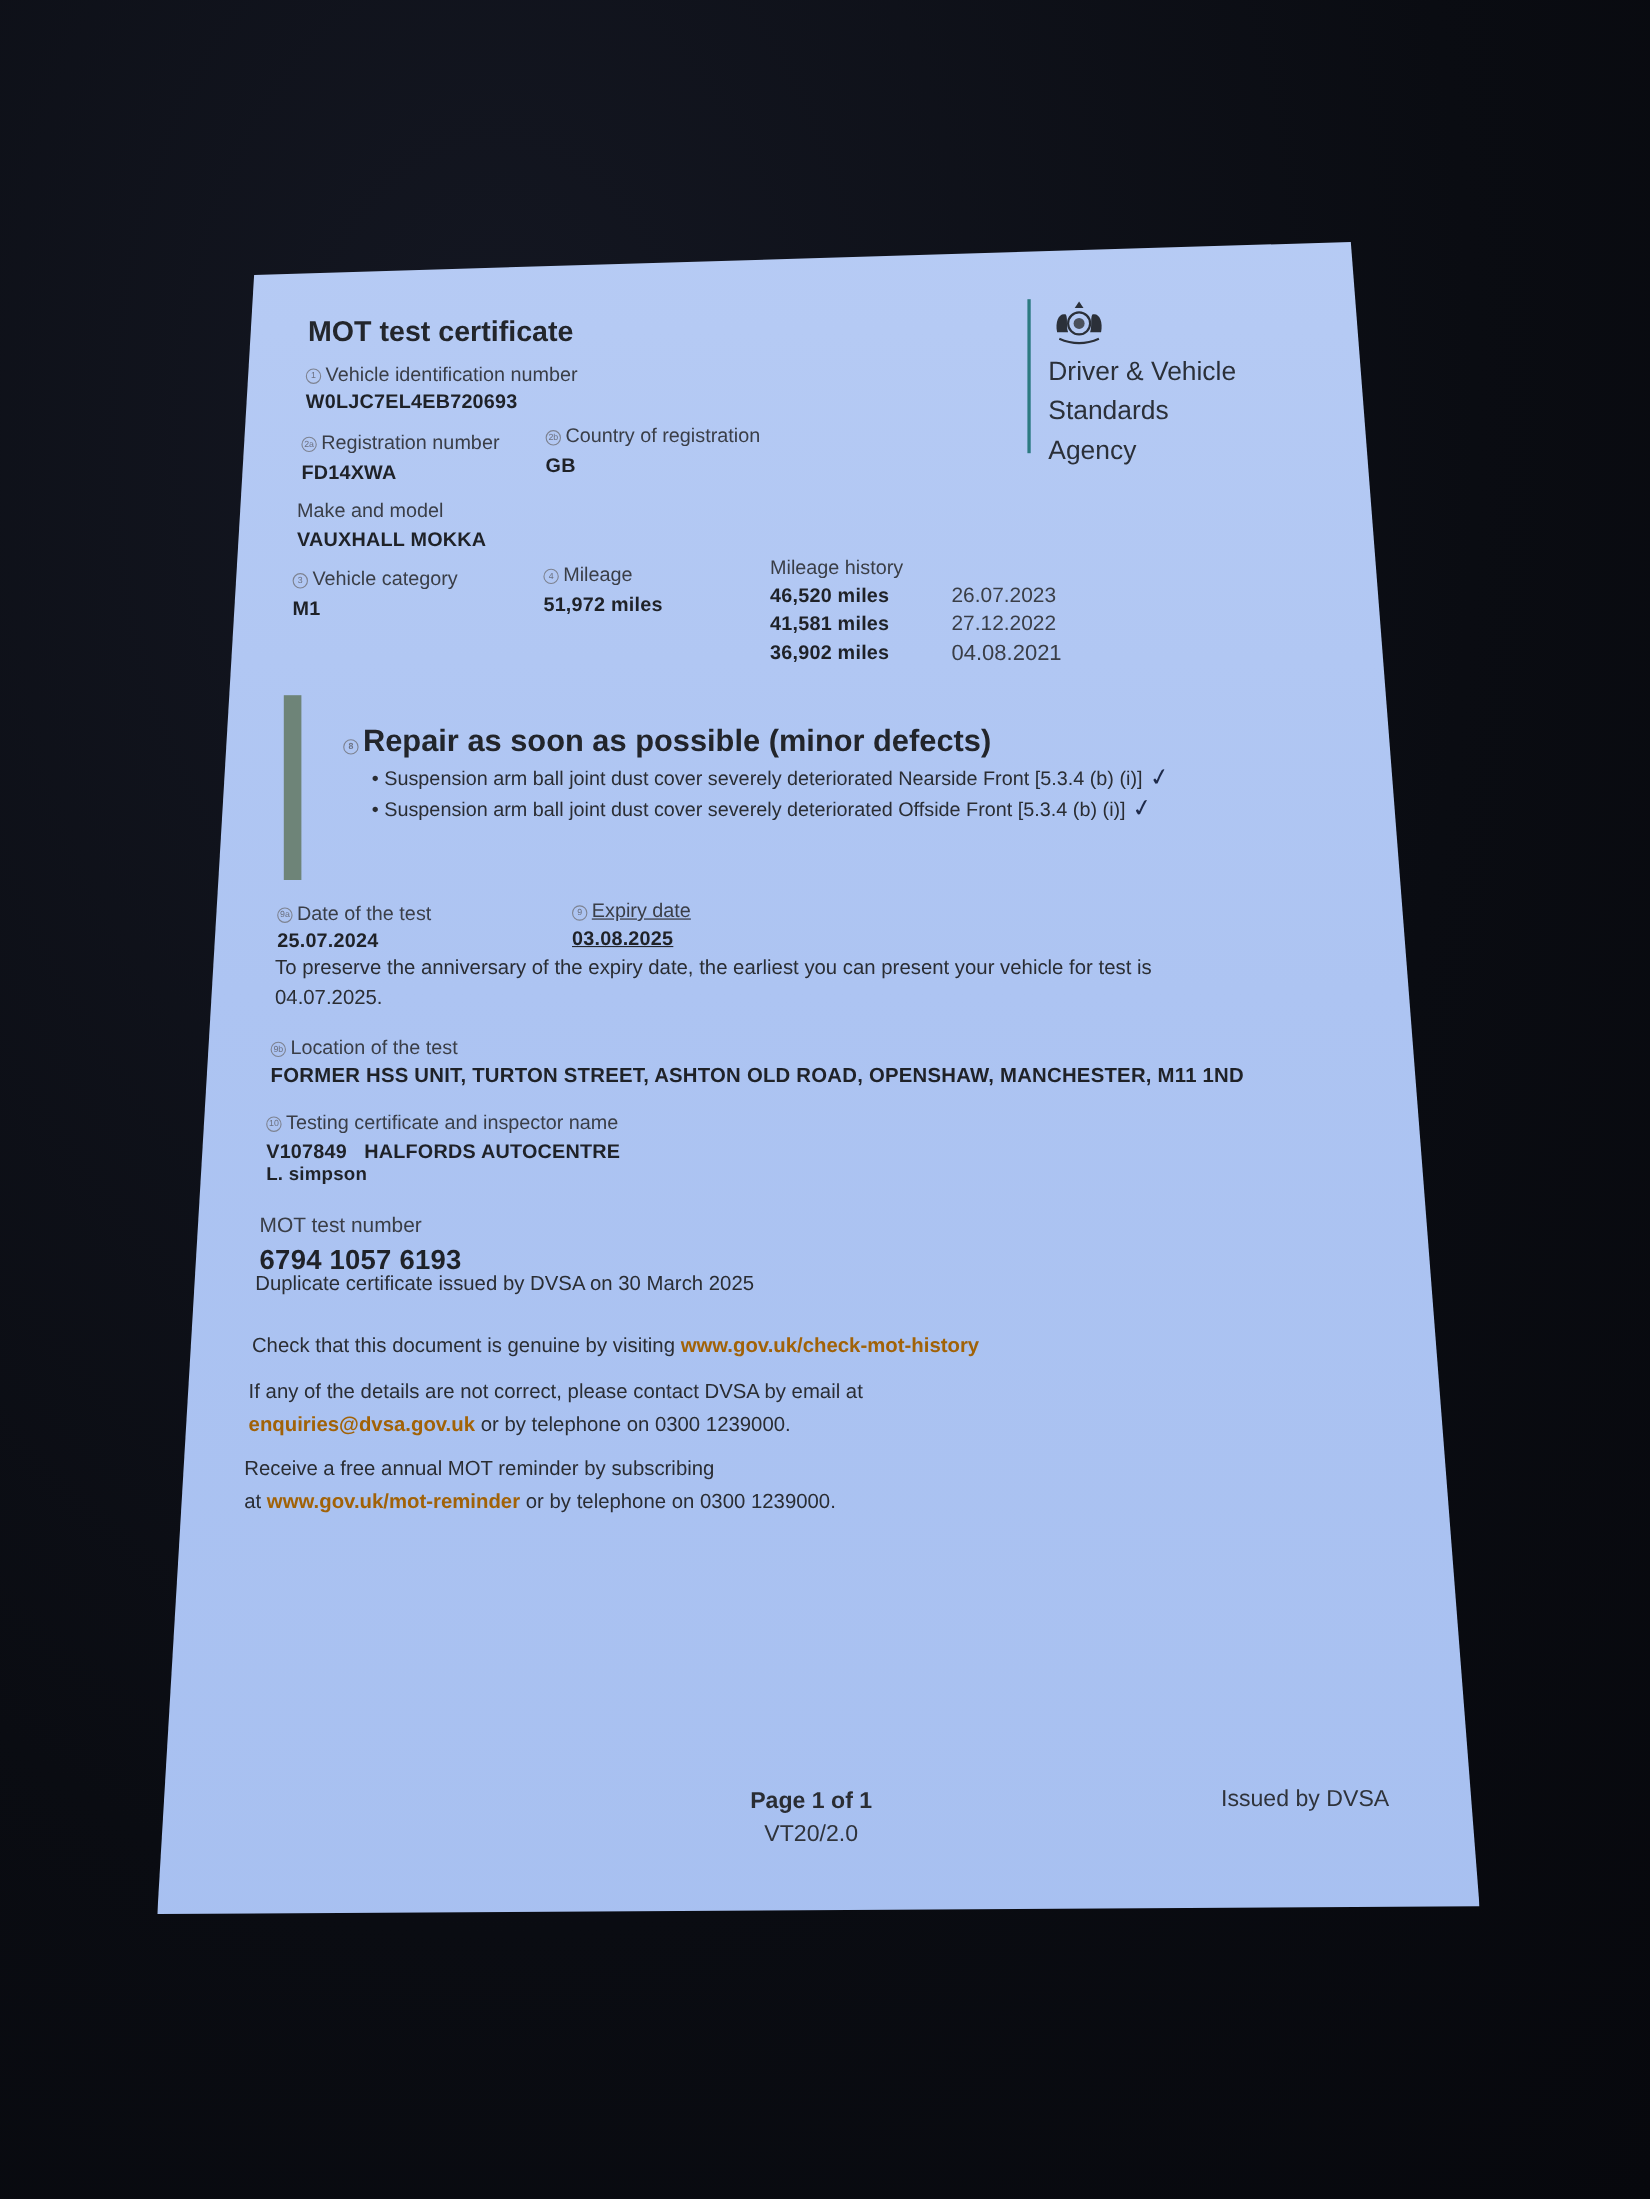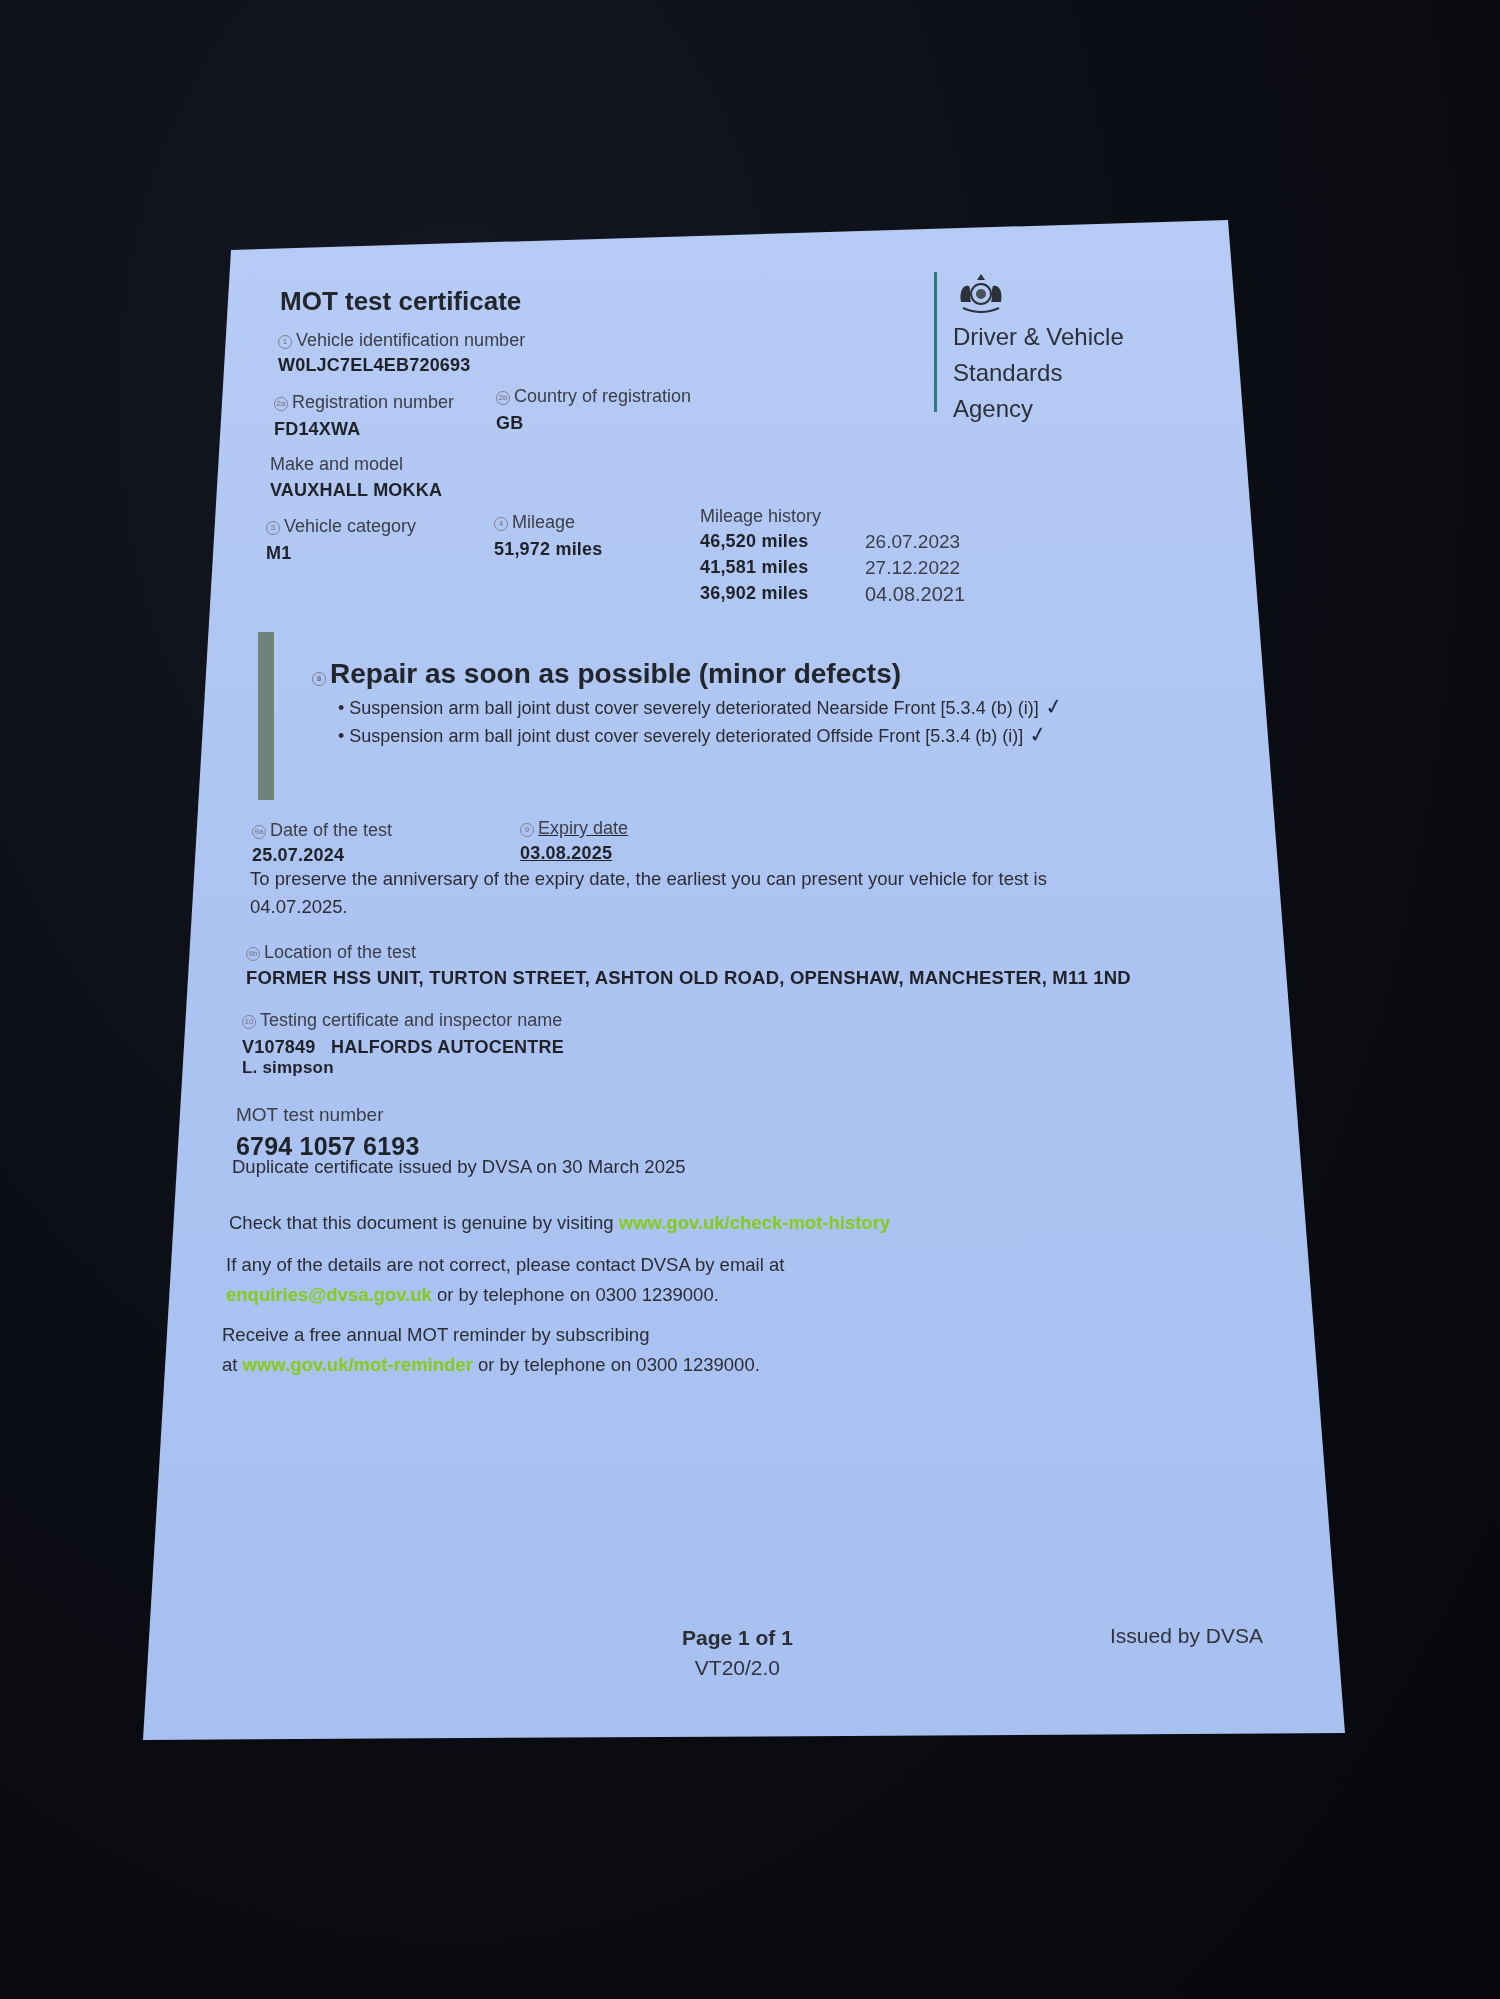--- a/index.html
+++ b/index.html
@@ -83,21 +83,21 @@
     .tick {
       display: inline-block;
       margin-left: 6px;
       color: #1e2a4a;
       font-size: 22px;
       transform: rotate(-10deg);
     }
     .body-text {
       font-size: 18.5px; color: #2a2d33; white-space: nowrap;
     }
-    .body-text b { color: #84cc16; margin-top: 13px; }
+    .body-text b { color: #a16207; margin-top: 13px; }
     .footer-page { font-size: 21px; font-weight: bold; color: #2a2d33; }
     .footer-ver { font-size: 21px; color: #2f333b; }
     .footer-issued { font-size: 21px; color: #2f333b; }
   </style>
 </head>
 <body>
 
 <div class="paper"></div>
 
 <div class="doc title">MOT test certificate</div>

